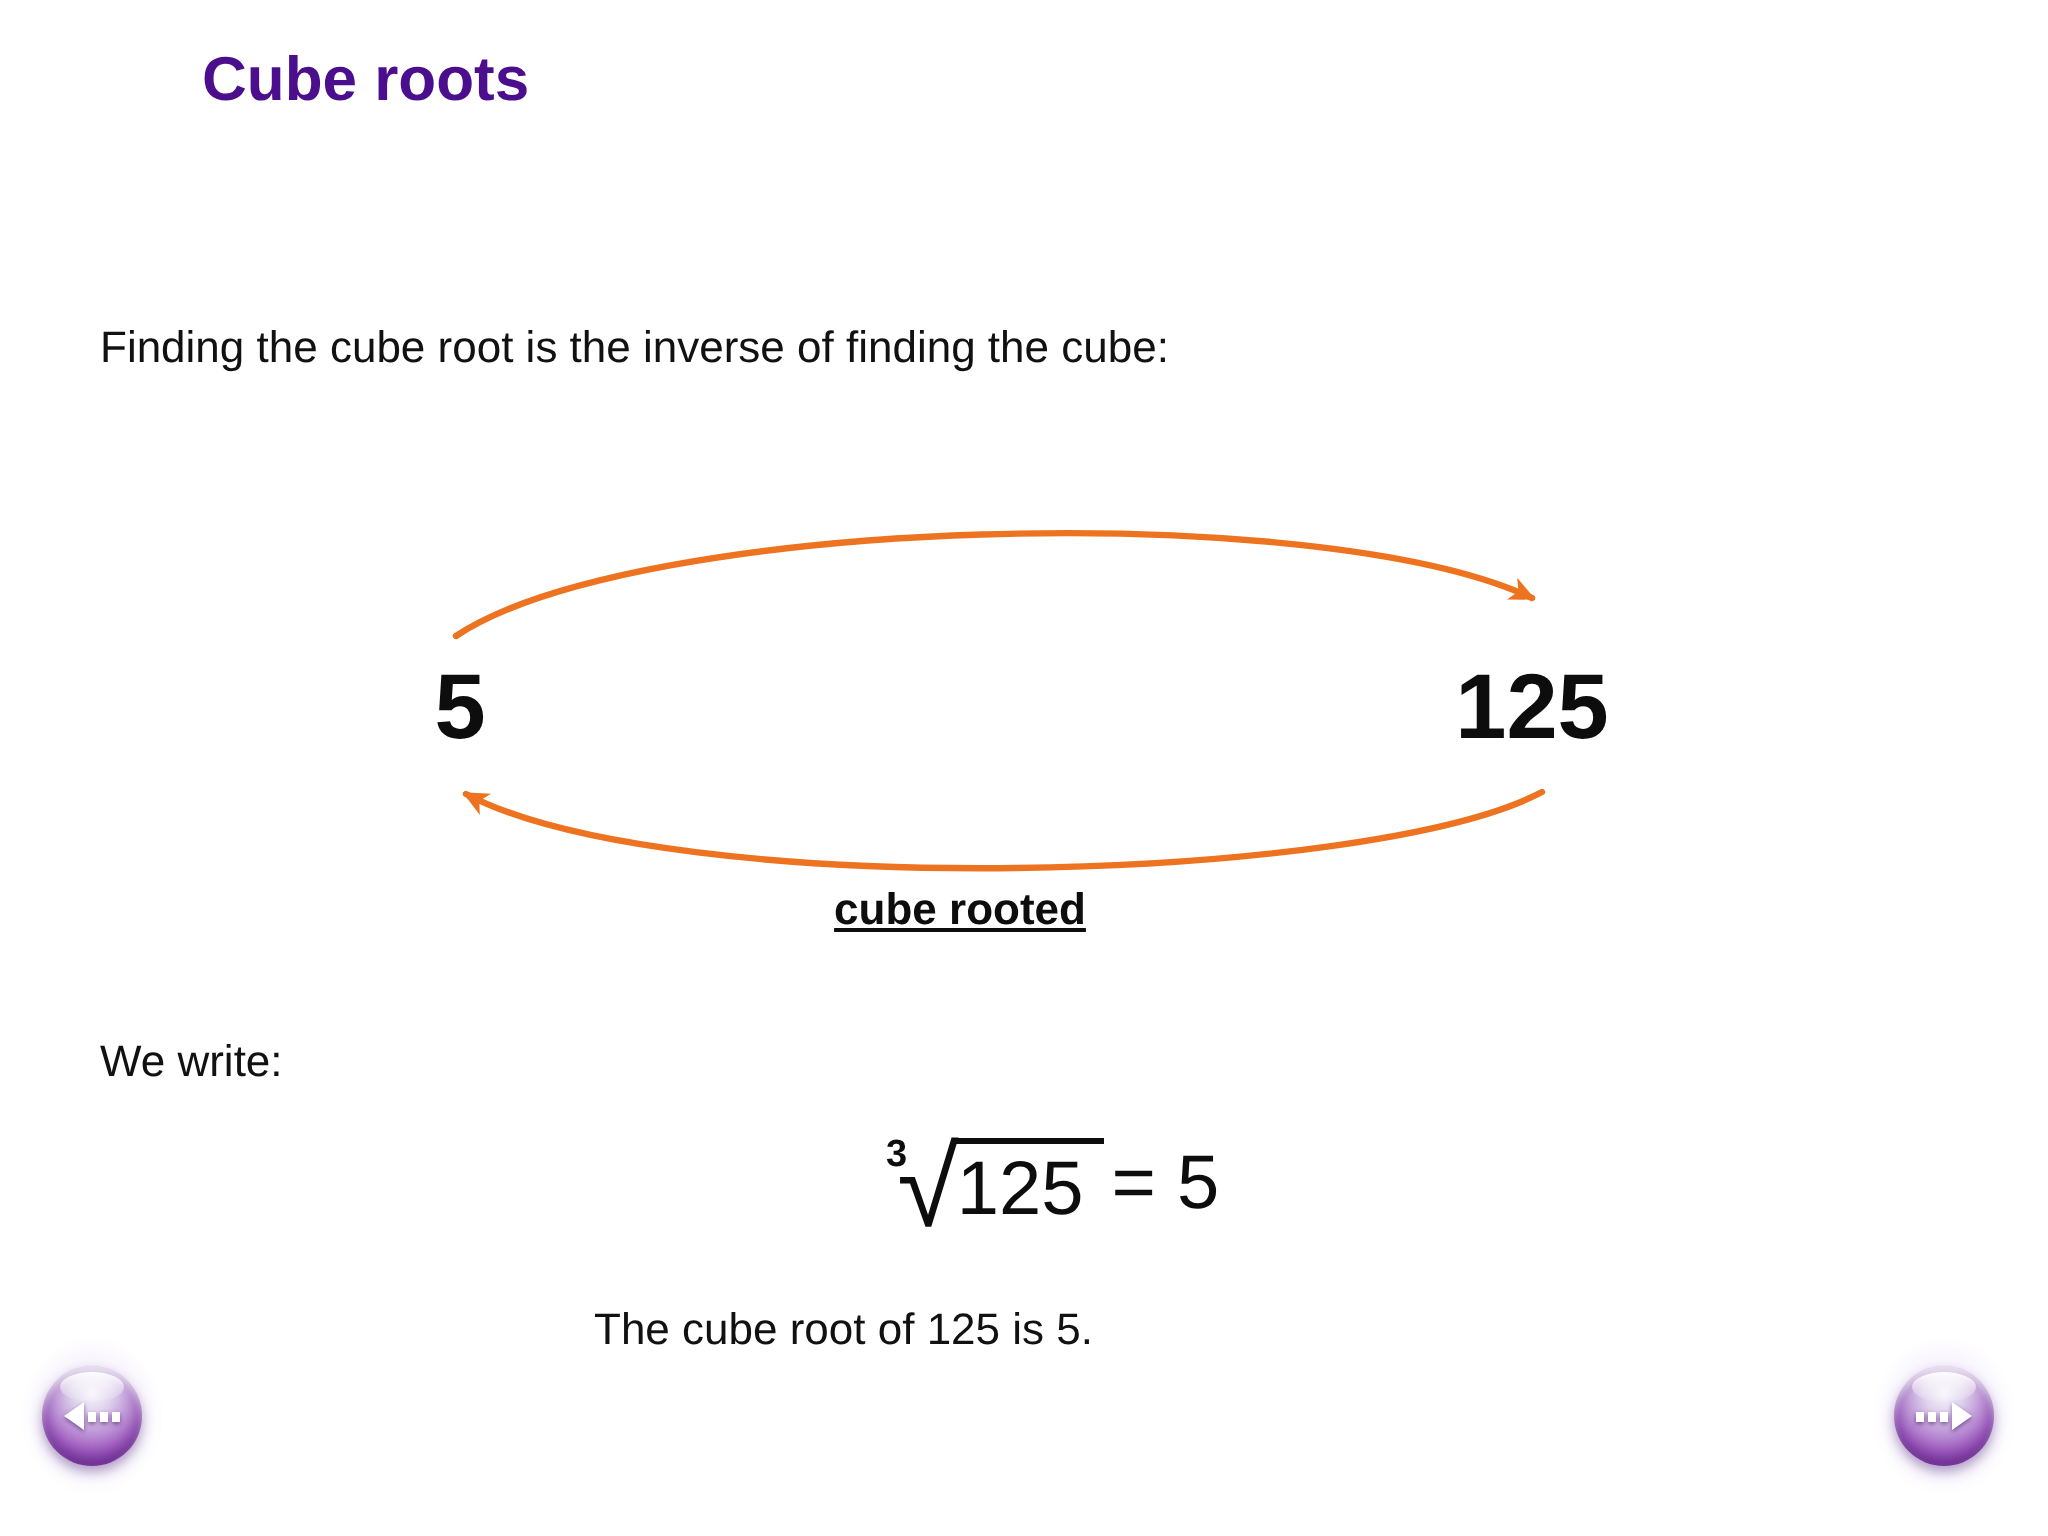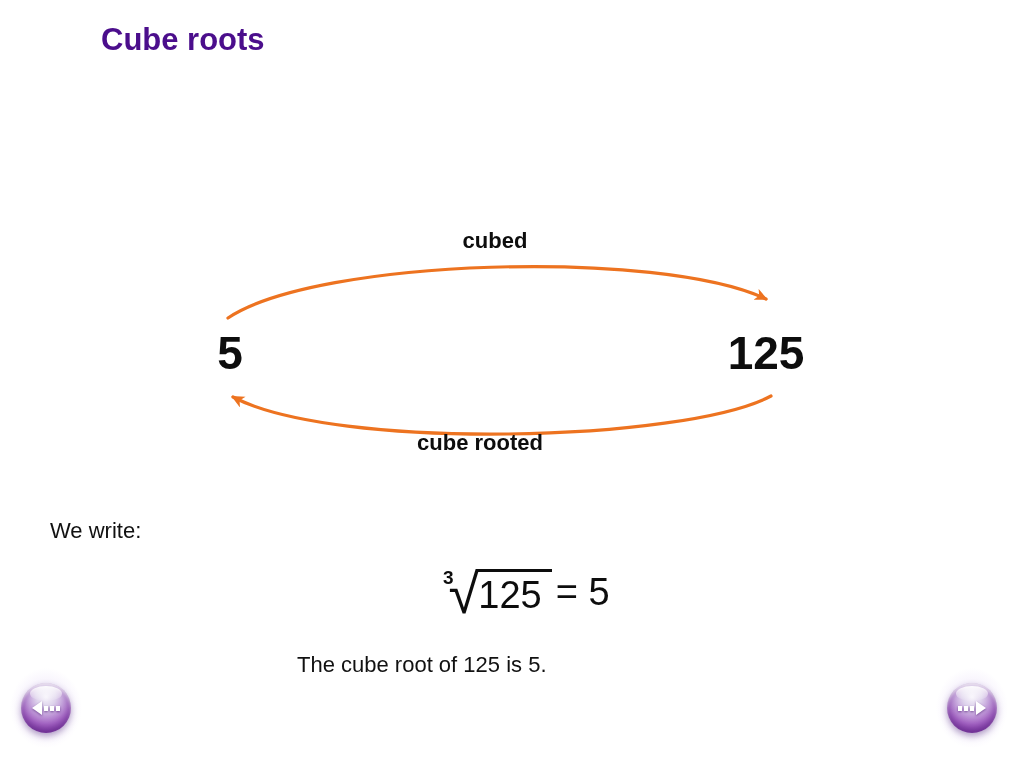--- a/index.html
+++ b/index.html
@@ -37,21 +37,21 @@
     pointer-events: none;
   }
   .diagram-label {
     position: absolute;
     font-size: 22px;
     font-weight: bold;
     text-align: center;
     color: #0d0d0d;
   }
   .label-cubed      { left: 420px; top: 228px; width: 150px; }
-  .label-cuberooted { left: 395px; top: 430px; width: 170px; }
+  .label-cuberooted { left: 395px; top: 442px; width: 170px; text-decoration: underline; }
   .diagram-value {
     position: absolute;
     font-size: 46px;
     font-weight: bold;
     text-align: center;
     color: #0d0d0d;
   }
   .value-left  { left: 198px; top: 326px; width: 64px;  }
   .value-right { left: 714px; top: 326px; width: 104px; }
   .we-write {
@@ -160,35 +160,35 @@
   .dots { display: flex; gap: 2px; }
   .dot { width: 4px; height: 5px; background: #ffffff; }
 </style>
 </head>
 <body>
 
 <div class="slide">
 
   <h1 class="slide-title">Cube roots</h1>
 
+  <p class="intro-text">Finding the cube root is the inverse of finding the cube:</p>
 
   <svg class="arrow-layer" width="1024" height="768" viewBox="0 0 1024 768" xmlns="http://www.w3.org/2000/svg">
     <defs>
       <marker id="arrowhead" markerUnits="userSpaceOnUse" markerWidth="16" markerHeight="14" refX="11" refY="6" orient="auto">
         <path d="M0,0 L13,6 L0,12 L3.5,6 Z" fill="#ED7320"></path>
       </marker>
       <marker id="arrowhead2" markerUnits="userSpaceOnUse" markerWidth="16" markerHeight="14" refX="11" refY="6" orient="auto">
         <path d="M0,0 L13,6 L0,12 L3.5,6 Z" fill="#ED7320"></path>
       </marker>
     </defs>
     <path d="M 228 318 C 318 258, 660 249, 766 299" fill="none" stroke-width="3.2" stroke-linecap="round" marker-end="url(#arrowhead)" stroke="#ED7320"></path>
     <path d="M 771 396 C 684 442, 335 451, 233 397" fill="none" stroke-width="3.2" stroke-linecap="round" marker-end="url(#arrowhead2)" stroke="#ED7320"></path>
   </svg>
 
-  <div class="diagram-label label-cubed">cubed</div>
 
   <div class="diagram-value value-left">5</div>
 
   <div class="diagram-value value-right">125</div>
 
   <div class="diagram-label label-cuberooted">cube rooted</div>
 
   <p class="we-write">We write:</p>
 
   <div class="equation">

